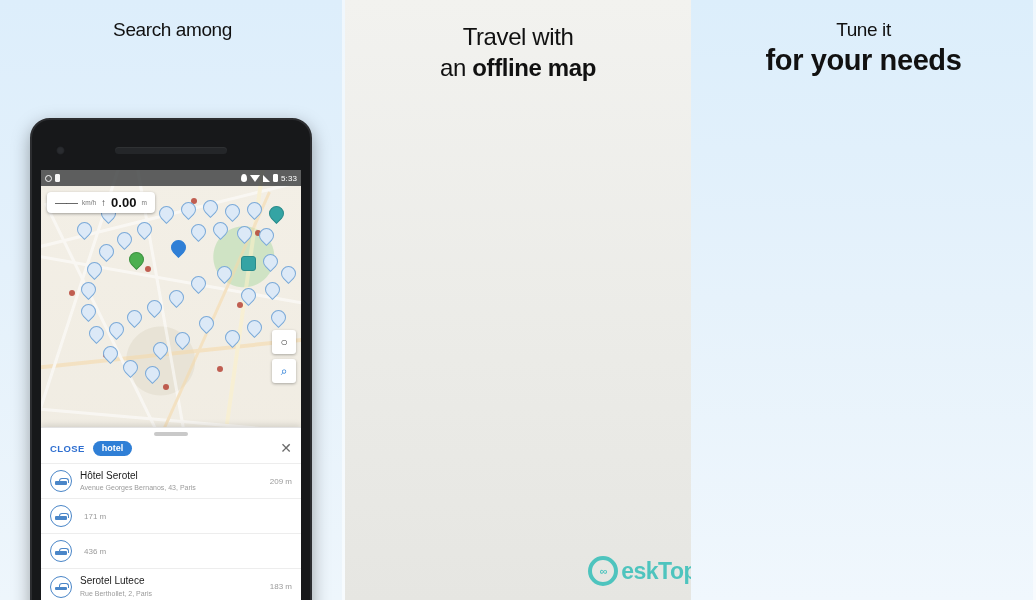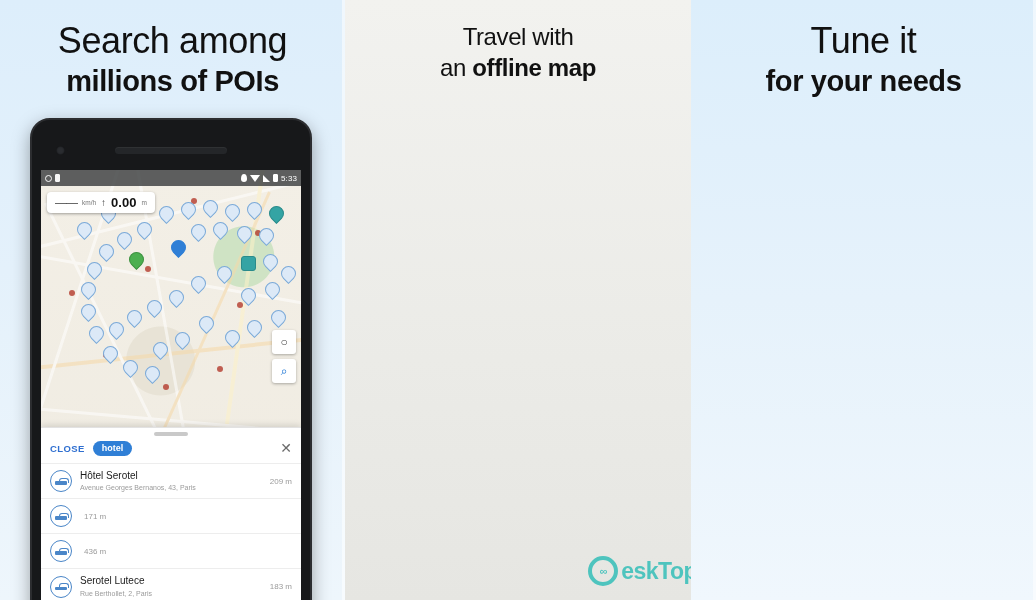--- a/index.html
+++ b/index.html
@@ -14,21 +14,21 @@
   .panel-1 { width: 345px; background: linear-gradient(180deg,#ddeefb 0%,#e4f1fb 45%,#eef6fc 100%); }
   .panel-2 { width: 345px; background: linear-gradient(180deg,#dceefb 0%,#e6f2fb 50%,#f0f7fd 100%); }
   .panel-3 { width: 346px; background: linear-gradient(180deg,#f2f2ef 0%,#ebebe7 60%,#e6e6e2 100%); }
   .panel-1::after, .panel-2::after {
     content:""; position:absolute; right:0; top:0; width:3px; height:100%;
     background: rgba(255,255,255,.55);
   }
 
   
   .headline { position: absolute; left:0; right:0; top:18px; text-align:center; color:#111; z-index:5;}
-  .headline .l1 { font-size: 36px; font-weight: 400; letter-spacing:-.4px; line-height:1.25; }
+  .headline .l1 { font-size: 19px; font-weight: 400; letter-spacing:-.4px; line-height:1.25; }
   .headline .l2 { font-size: 29px; font-weight: 700; letter-spacing:-.4px; line-height:1.3; }
   .panel-3 .headline { top:22px; }
   .panel-3 .headline .l1 { font-size:24px; }
   .panel-3 .headline .l2 { font-size:24px; }
   .panel-3 .headline .l2 .thin { font-weight:400; }
 
   
   .phone {
     position:absolute; background:#17181a;
     box-shadow: 0 6px 18px rgba(0,0,0,.35);
@@ -135,21 +135,20 @@
   .wm-word { font-size:23px; font-weight:700; color:#4ec4be; letter-spacing:-.5px; }
 </style>
 </head>
 <body>
 
 <div class="board">
 
   <div class="panel panel-1">
     <div class="headline">
       <div class="l1">Search among</div>
-      <div class="l2">millions of POIs</div>
     </div>
 
     <div class="phone phone-1">
       <div class="bezel-top">
         <div class="cam"></div>
         <div class="speaker"></div>
       </div>
       <div class="screen">
 
         <div class="map map-paris">

